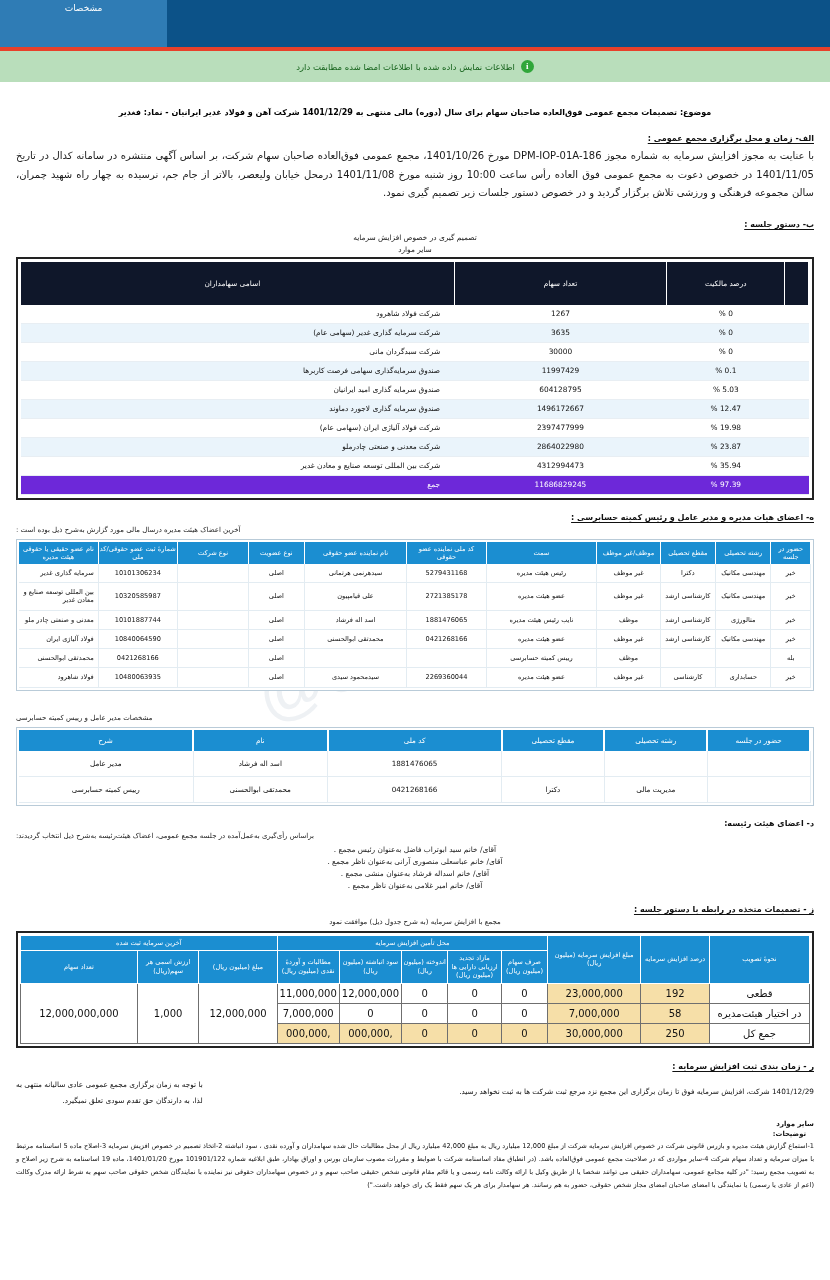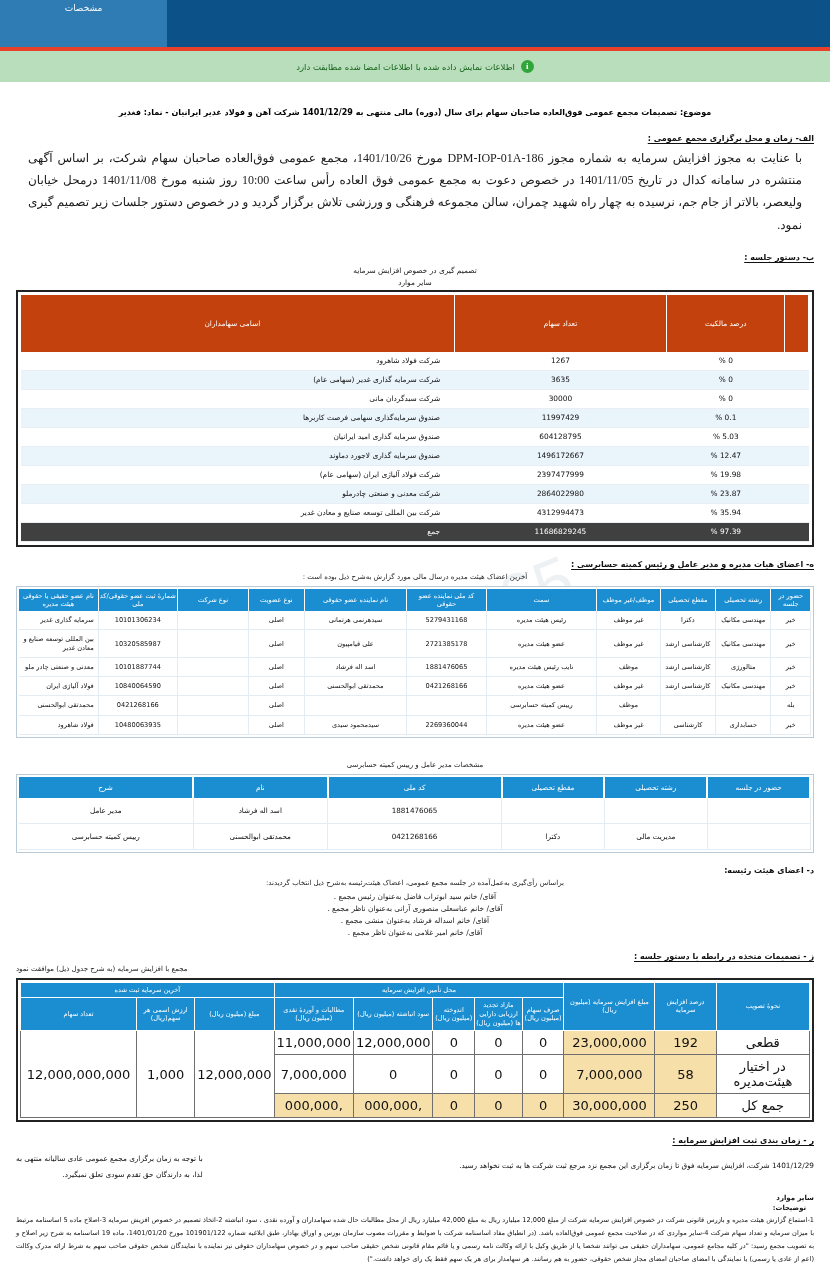--- a/index.html
+++ b/index.html
@@ -79,59 +79,58 @@
     font-weight: bold;
     font-size: 8px;
     margin: 17px 0 4px 0;
     text-align: right;
     text-decoration: underline;
     text-underline-offset: 2px;
   }
   .sec-head.nounder { text-decoration: none; }
 
   .para {
-    font-size: 12px;
+    font-size: 10px;
     line-height: 1.85;
     text-align: justify;
-    margin: 4px 12px;
+    margin: 4px 0;
     color: #1a1a1a;
-    font-family: Liberation Serif, serif;
   }
 
   .line-item {
     font-size: 7.4px;
     margin: 3px 0;
     text-align: center;
     color: #1a1a1a;
   }
 
   .note-small {
     font-size: 7px;
     margin: 2px 0 5px 0;
-    text-align: center;
+    text-align: left;
     color: #1a1a1a;
   }
 
   .right-note {
     font-size: 7.3px;
     text-align: right;
     line-height: 1.8;
     margin: 3px 0;
   }
 
   
   .sh-wrap { border: 2px solid #222; padding: 3px; margin-top: 3px; background:#fff; }
   table.sh { width: 100%; border-collapse: collapse; font-size: 7.4px; }
   table.sh th {
-    background: #c2410c; color:#fff; font-weight: normal;
-    padding: 24px 4px; border-right: 1px solid #ffffff;
+    background: #0f172a; color:#fff; font-weight: normal;
+    padding: 17px 4px; border-right: 1px solid #ffffff;
   }
   table.sh td { padding: 4.5px 6px; border-bottom: 1px solid #e8eef3; }
   table.sh tr.alt td { background: #eaf4fb; }
-  table.sh tr.total td { background: #404040; color: #ffffff; }
+  table.sh tr.total td { background: #6d28d9; color: #ffffff; }
   .c-name { text-align: right; width: 55%; padding-right: 14px !important; }
   .c-shares { text-align: center; width: 27%; }
   .c-pct { text-align: center; width: 15%; }
   .c-blank { width: 3%; }
 
   
   .bd-wrap { border: 1px solid #b9cbd8; margin-top: 4px; background:#fff; padding:2px; }
   table.bd { width: 100%; border-collapse: collapse; font-size: 6.6px; }
   table.bd th {
     background: #1b8ed1; color: #fff; font-weight: normal;
@@ -154,21 +153,21 @@
   table.ceo td { border-bottom: 1px solid #e3ecf2; border-right: 1px solid #e3ecf2; padding: 8px 4px; text-align: center; }
 
   
   .cap-wrap { border: 2px solid #222; padding: 2px; margin-top: 3px; background: #fff; }
   table.cap { width: 100%; border-collapse: collapse; font-size: 6.6px; }
   table.cap th {
     background: #1b8ed1; color: #fff; font-weight: normal;
     border: 1px solid #ffffff; padding: 3px 1px; line-height: 1.3; vertical-align: middle;
   }
   table.cap td {
-    border: 1px solid #6f6f6f; padding: 4px 2px; text-align: center; font-size: 13px;
+    border: 1px solid #6f6f6f; padding: 4px 2px; text-align: center; font-size: 10px;
   }
   td.amber { background: #f6dfa8; }
   td.plain { background: #ffffff; }
 
   
   .footnotes {
     font-size: 6.6px;
     line-height: 1.95;
     text-align: justify;
     margin-top: 2px;
@@ -431,21 +430,21 @@
   </div>
 
   <div class="sec-head nounder" style="margin-top:13px">د- اعضای هیئت رئیسه:</div>
   <div class="note-small">براساس رأی‌گیری به‌عمل‌آمده در جلسه مجمع عمومی، اعضاک هیئت‌رئیسه به‌شرح ذیل انتخاب گردیدند:</div>
   <div class="line-item">آقای/ خانم  سید ابوتراب فاضل  به‌عنوان رئیس مجمع .</div>
   <div class="line-item">آقای/ خانم  عباسعلی منصوری آرانی  به‌عنوان ناظر مجمع .</div>
   <div class="line-item">آقای/ خانم  اسداله فرشاد  به‌عنوان منشی مجمع .</div>
   <div class="line-item">آقای/ خانم  امیر غلامی  به‌عنوان ناظر مجمع .</div>
 
   <div class="sec-head" style="margin-top:15px">ز - تصمیمات متخذه در رابطه با دستور جلسه :</div>
-  <div class="note-small" style="text-align:left">مجمع با افزایش سرمایه (به شرح جدول ذیل) موافقت نمود</div>
+  <div class="note-small" style="text-align:center">مجمع با افزایش سرمایه (به شرح جدول ذیل) موافقت نمود</div>
 
   <div class="cap-wrap">
     <table class="cap">
       <thead>
         <tr>
           <th rowspan="2" style="width:13%">نحوۀ تصویب</th>
           <th rowspan="2" style="width:9%">درصد افزایش سرمایه</th>
           <th rowspan="2" style="width:12%">مبلغ افزایش سرمایه (میلیون ریال)</th>
           <th colspan="5">محل تأمین  افزایش سرمایه</th>
           <th colspan="3">آخرین سرمایه ثبت شده</th>

